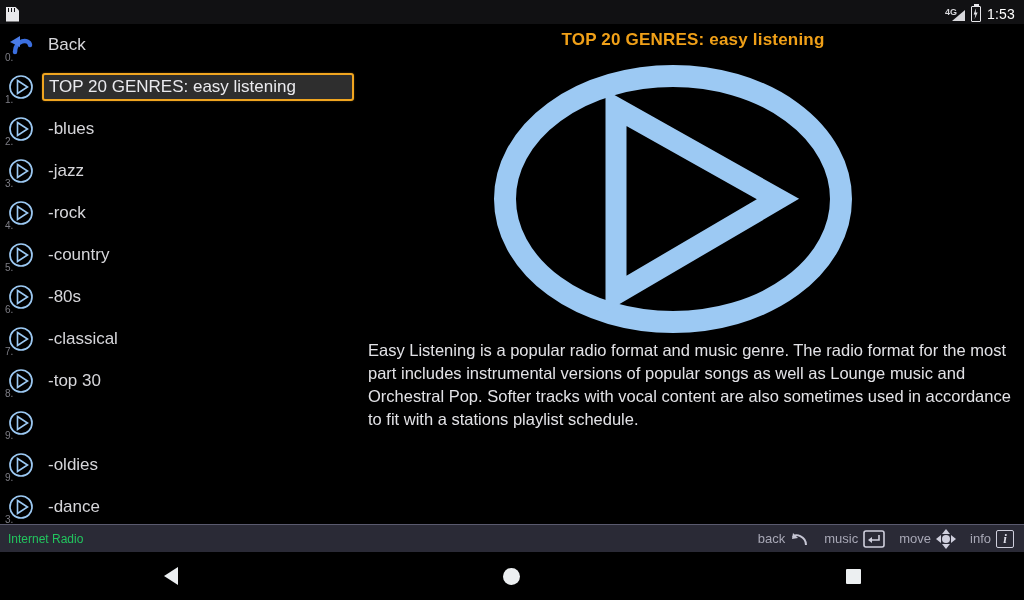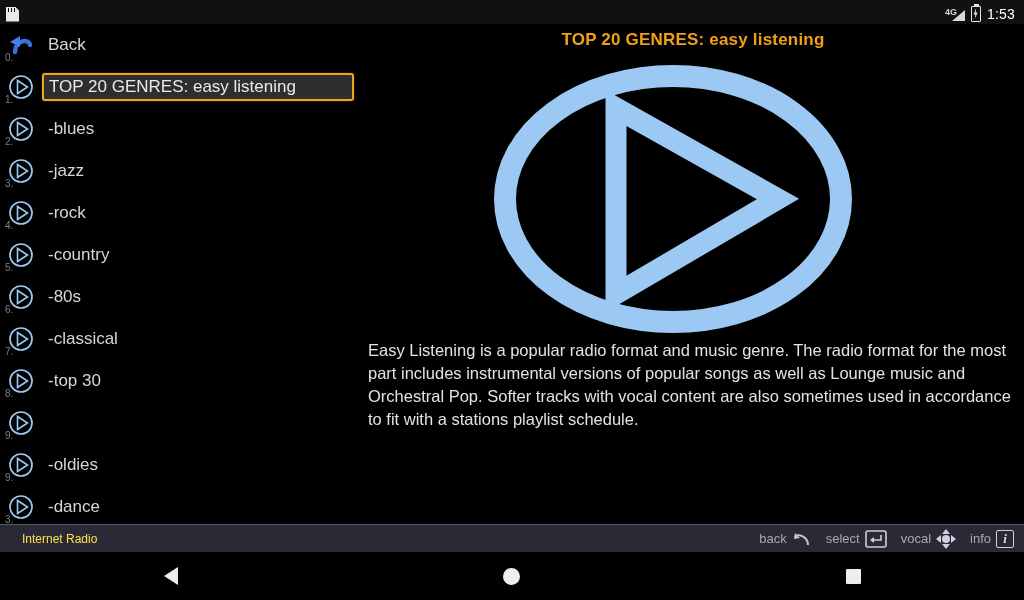--- a/index.html
+++ b/index.html
@@ -86,21 +86,21 @@
     position:absolute; left:6px; top:315px; width:660px;
     font-size:16.5px; line-height:23px; color:#e2e2e6;
   }
 
   
   .appbar {
     position:absolute; top:524px; left:0; width:1024px; height:28px;
     background:#2a2a36; border-top:1px solid #5a5a6e;
     display:flex; align-items:center;
   }
-  .appbar .apptitle { font-size:12px; color:#fde047; padding-left:22px; flex:1; }
+  .appbar .apptitle { font-size:12px; color:#22c55e; padding-left:8px; flex:1; }
   .appbar .hints { display:flex; align-items:center; gap:14px; padding-right:10px; }
   .hint { display:flex; align-items:center; gap:5px; }
   .hint .htxt { font-size:13px; color:#a8a8b6; }
   .hint svg { display:block; }
   .infobox {
     width:18px; height:18px; border:1.5px solid #cfcfdd; border-radius:2px;
     display:flex; align-items:center; justify-content:center;
     font-style:italic; font-weight:bold; font-size:13px; color:#dcdce8;
     font-family:"Liberation Serif", serif;
   }
@@ -286,30 +286,30 @@
 
       <div class="hint">
         <span class="htxt">back</span>
         <svg width="20" height="18" viewBox="0 0 20 18">
           <path d="M16 15 C16 6, 5 3, 3 7" fill="none" stroke="#c6c6d4" stroke-width="2"></path>
           <path d="M3 3 L2 9 L8 8 Z" fill="#c6c6d4"></path>
         </svg>
       </div>
 
       <div class="hint">
-        <span class="htxt">select</span>
+        <span class="htxt">music</span>
         <svg width="22" height="20" viewBox="0 0 22 20">
           <rect x="1" y="2" width="20" height="16" rx="2" fill="none" stroke="#cfcfdd" stroke-width="1.6"></rect>
           <path d="M16 6 L16 11 L7 11" fill="none" stroke="#cfcfdd" stroke-width="1.6"></path>
           <path d="M9 8 L5 11 L9 14 Z" fill="#cfcfdd"></path>
         </svg>
       </div>
 
       <div class="hint">
-        <span class="htxt">vocal</span>
+        <span class="htxt">move</span>
         <svg width="20" height="20" viewBox="0 0 20 20">
           <circle cx="10" cy="10" r="4" fill="#cfcfdd"></circle>
           <path d="M10 0 L14 5 L6 5 Z" fill="#cfcfdd"></path>
           <path d="M10 20 L14 15 L6 15 Z" fill="#cfcfdd"></path>
           <path d="M0 10 L5 6 L5 14 Z" fill="#cfcfdd"></path>
           <path d="M20 10 L15 6 L15 14 Z" fill="#cfcfdd"></path>
         </svg>
       </div>
 
       <div class="hint">

